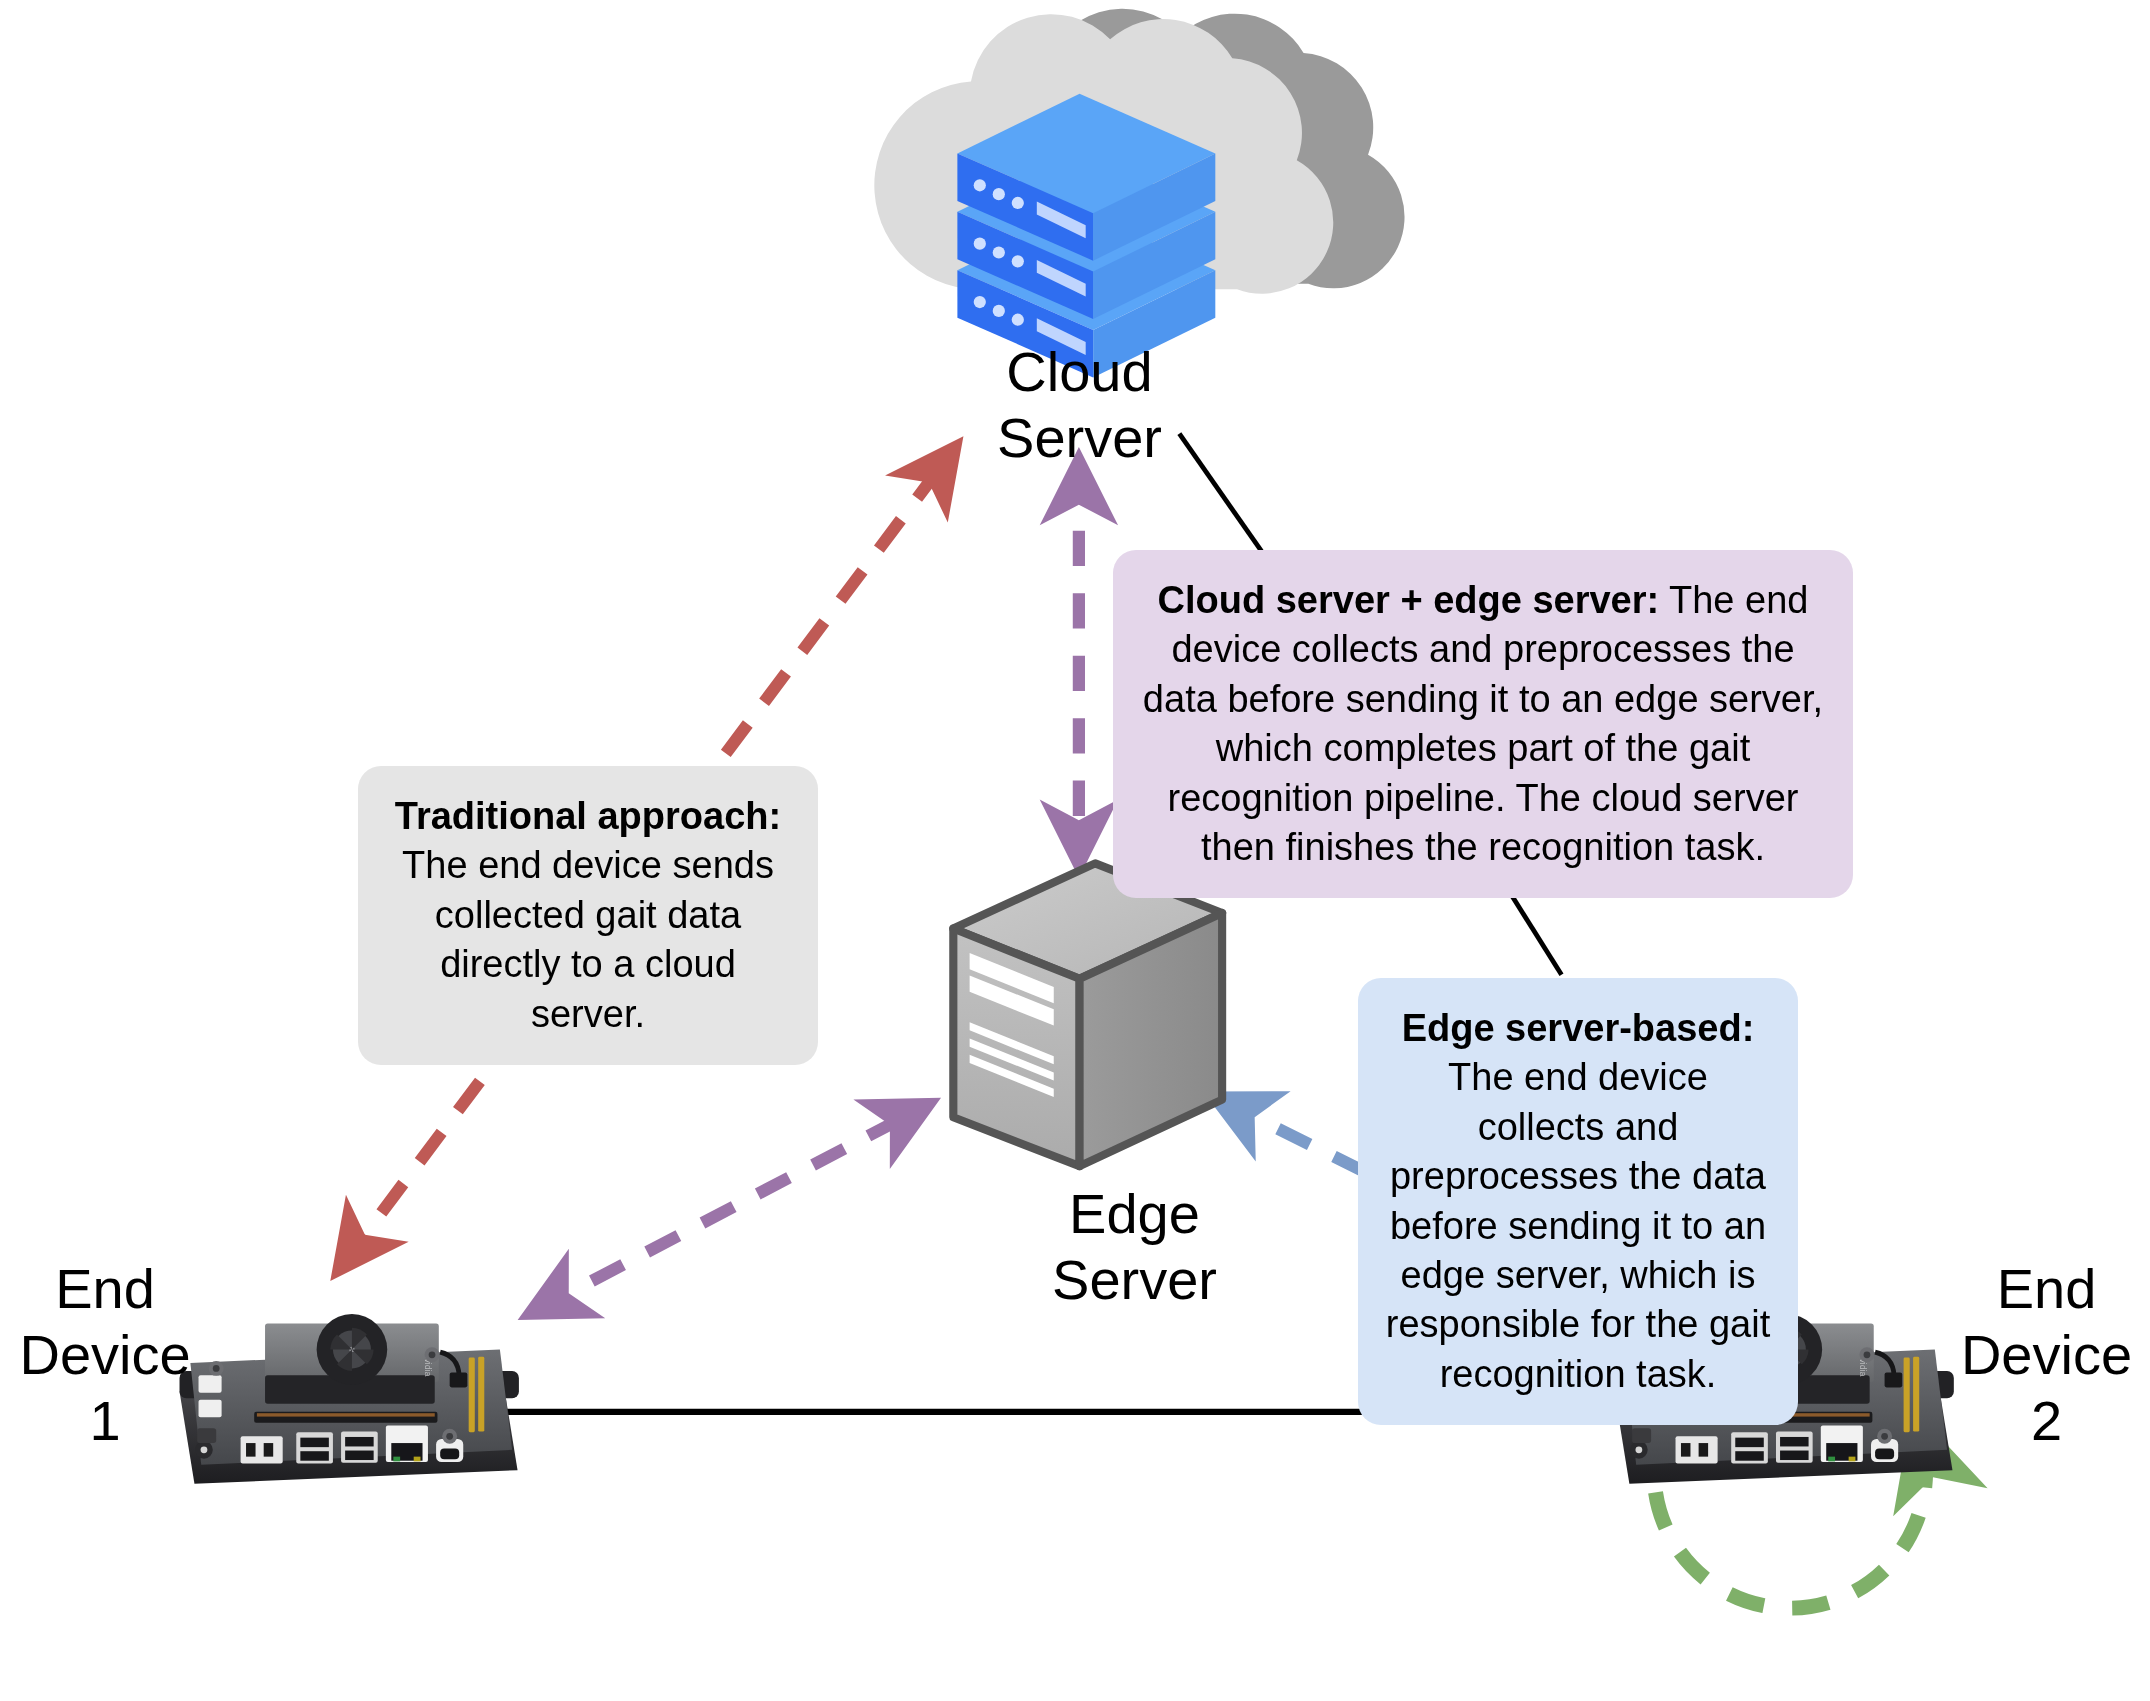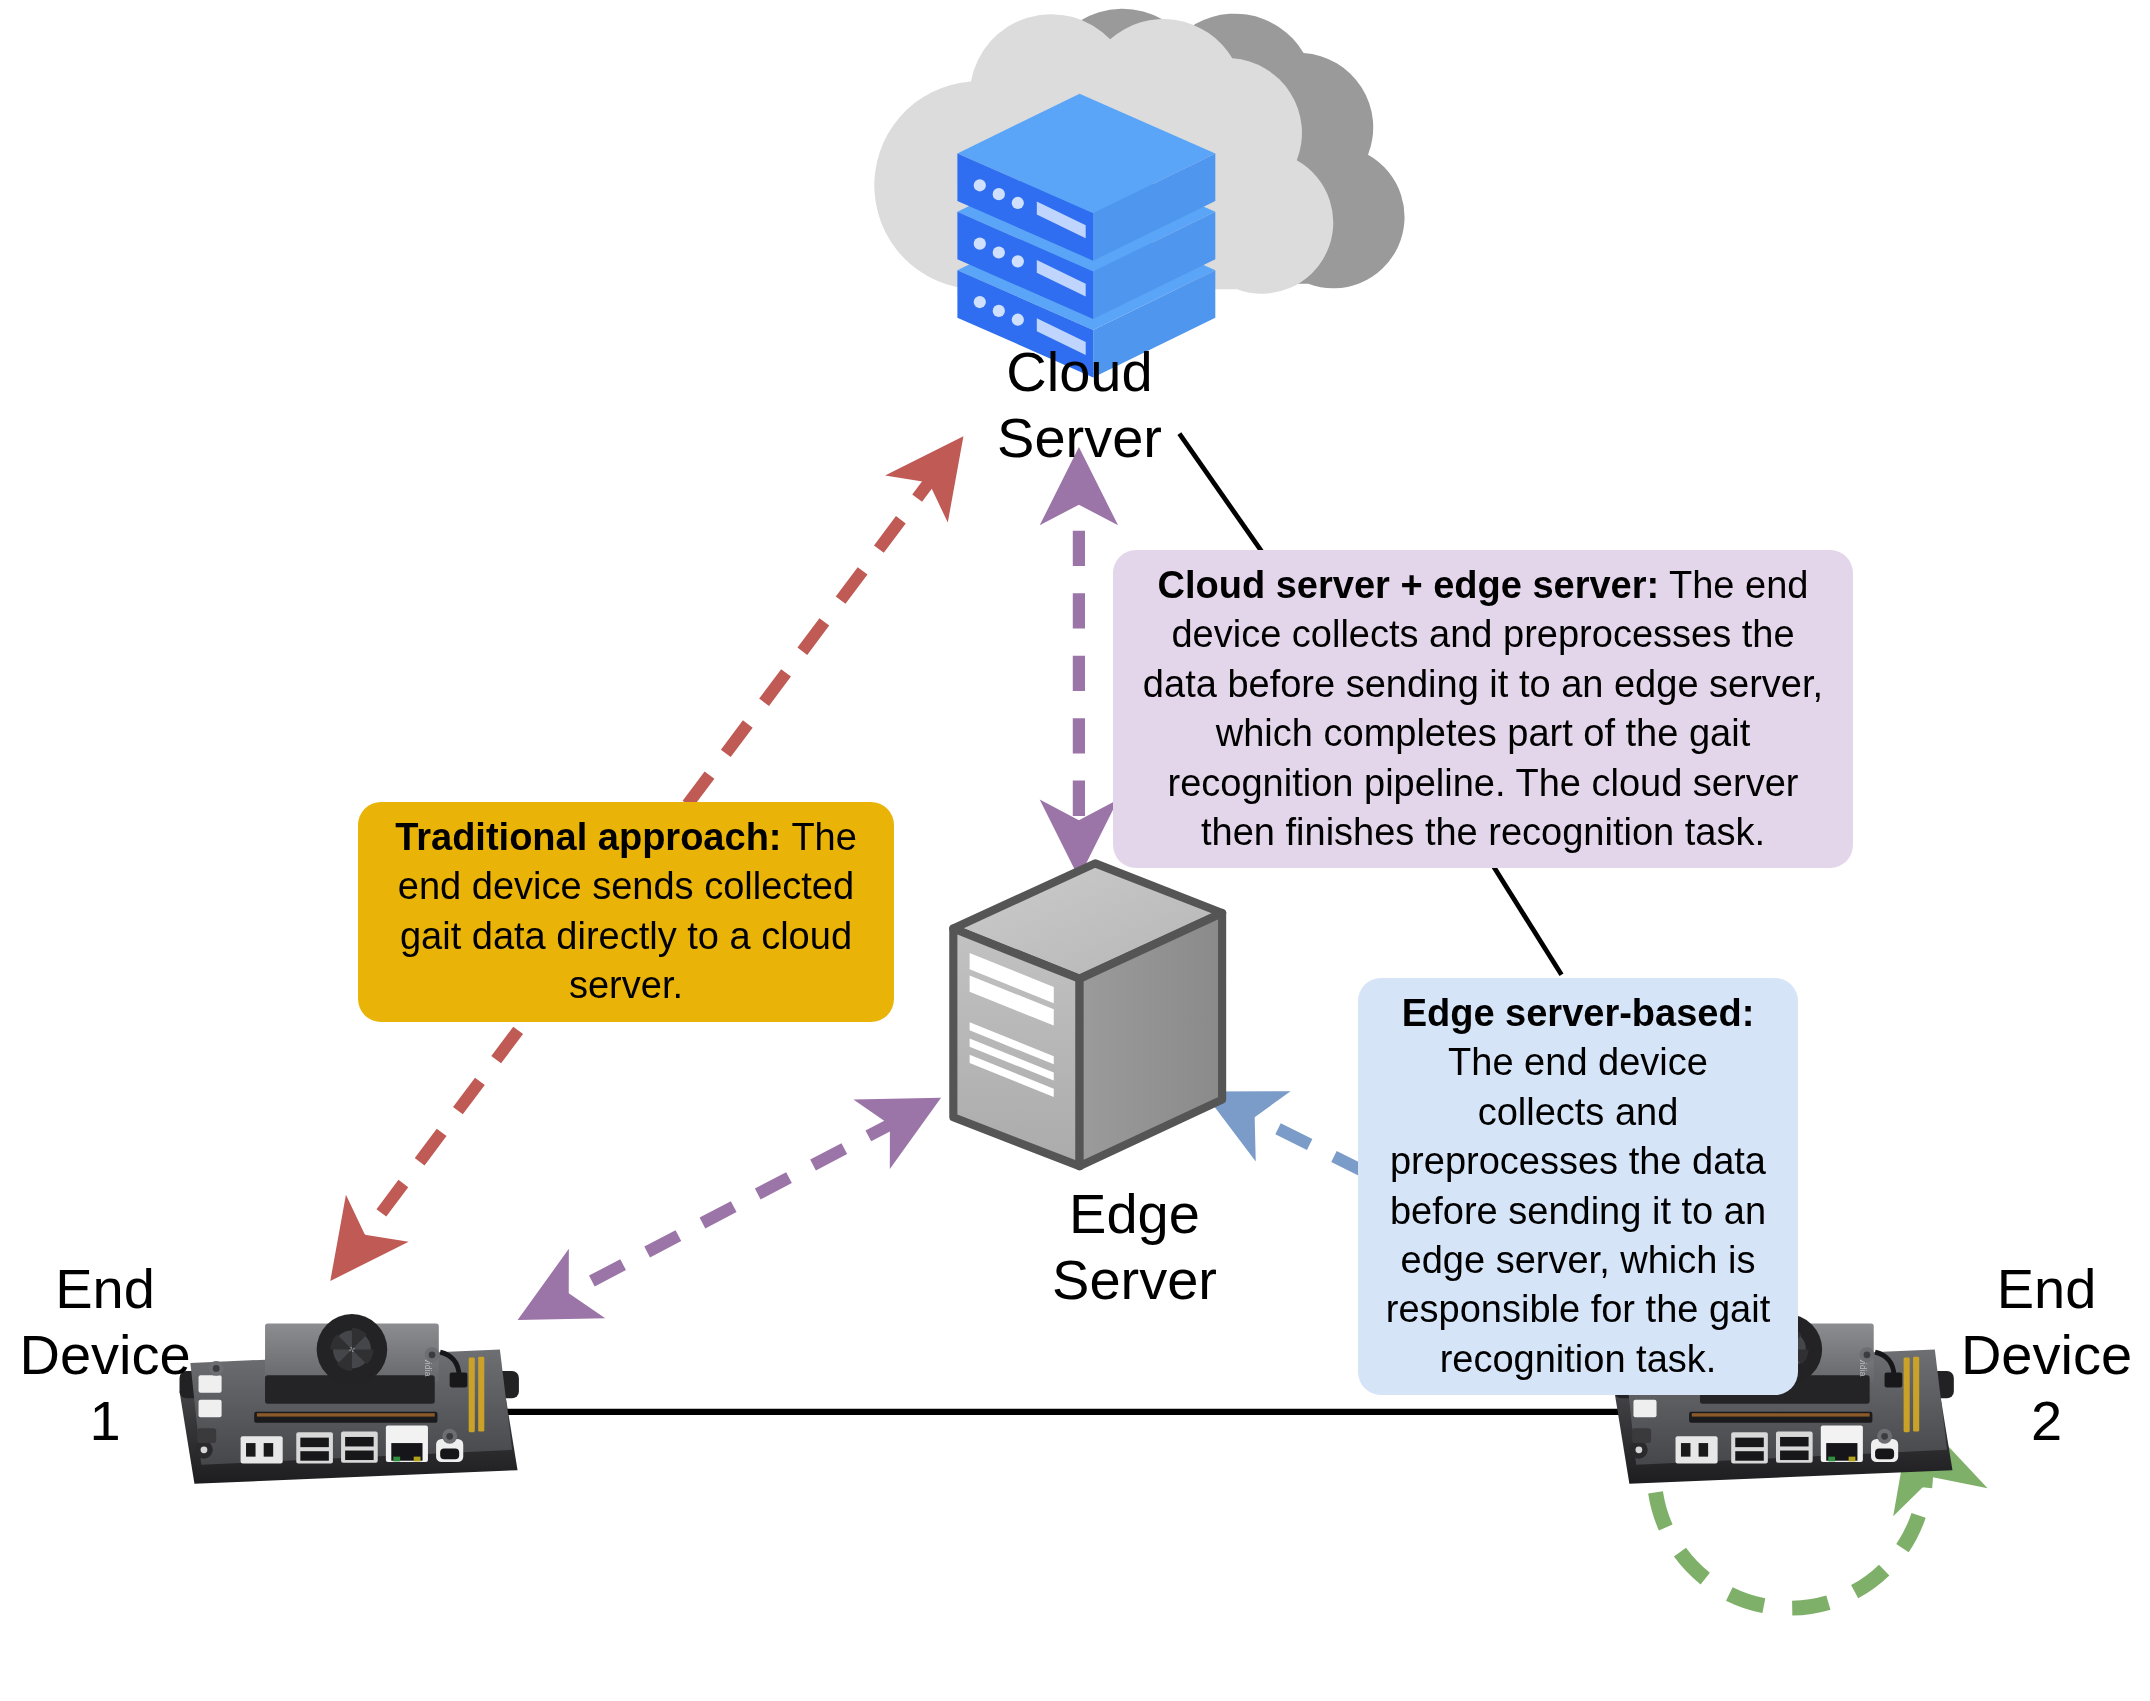--- a/index.html
+++ b/index.html
@@ -4,21 +4,21 @@
 <style>
   html,body{margin:0;padding:0;background:#ffffff;}
   body{width:2151px;height:1701px;overflow:hidden;
        font-family:"Liberation Sans", sans-serif;color:#000;}
   #stage{position:relative;width:2151px;height:1701px;background:#fff;}
   #wires{position:absolute;inset:0;width:2151px;height:1701px;}
 
   .node-label{position:absolute;text-align:center;font-size:56px;line-height:1.18;
               color:#000;font-family:"Liberation Sans", sans-serif;white-space:pre-line;}
 
-  .callout{position:absolute;border-radius:23px;padding:11px 23px;
+  .callout{position:absolute;border-radius:23px;padding:26px 23px;
            font-size:38px;line-height:1.30;text-align:center;
            font-family:"Liberation Sans", sans-serif;color:#000;
            box-sizing:border-box;}
   .callout b{font-weight:bold;}
 </style>
 </head>
 <body>
 
 <div id="stage">
 
@@ -265,21 +265,21 @@
 
   <div class="node-label" style="left:992px;top:1181px;width:285px;">Edge
 Server</div>
 
   <div class="node-label" style="left:13.6px;top:1256px;width:183px;">End
 Device 1</div>
 
   <div class="node-label" style="left:1955px;top:1256px;width:183px;">End
 Device 2</div>
 
-  <div class="callout" id="c-traditional" style="left:358px;top:766px;width:536px;background:#eab308;margin-top:36px;">
+  <div class="callout" id="c-traditional" style="left:358px;top:766px;width:460px;background:#e5e5e5;">
     <b>Traditional approach:</b><span> The end device sends collected gait data directly to a cloud server.</span>
   </div>
 
   <div class="callout" id="c-cloudedge" style="left:1113px;top:550px;width:740px;background:#e4d6ea;">
     <b>Cloud server + edge server:</b><span> The end device collects and preprocesses the data before sending it to an edge server, which completes part of the gait recognition pipeline. The cloud server then finishes the recognition task.</span>
   </div>
 
   <div class="callout" id="c-edgebased" style="left:1358px;top:978px;width:440px;background:#d6e4f7;">
     <b>Edge server-based:</b><span> The end device collects and preprocesses the data before sending it to an edge server, which is responsible for the gait recognition task.</span>
   </div>

